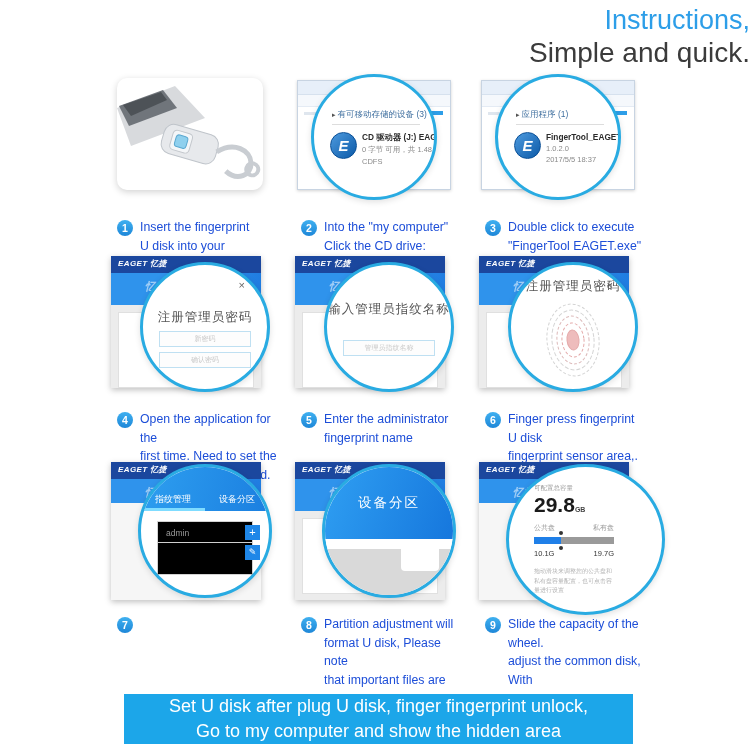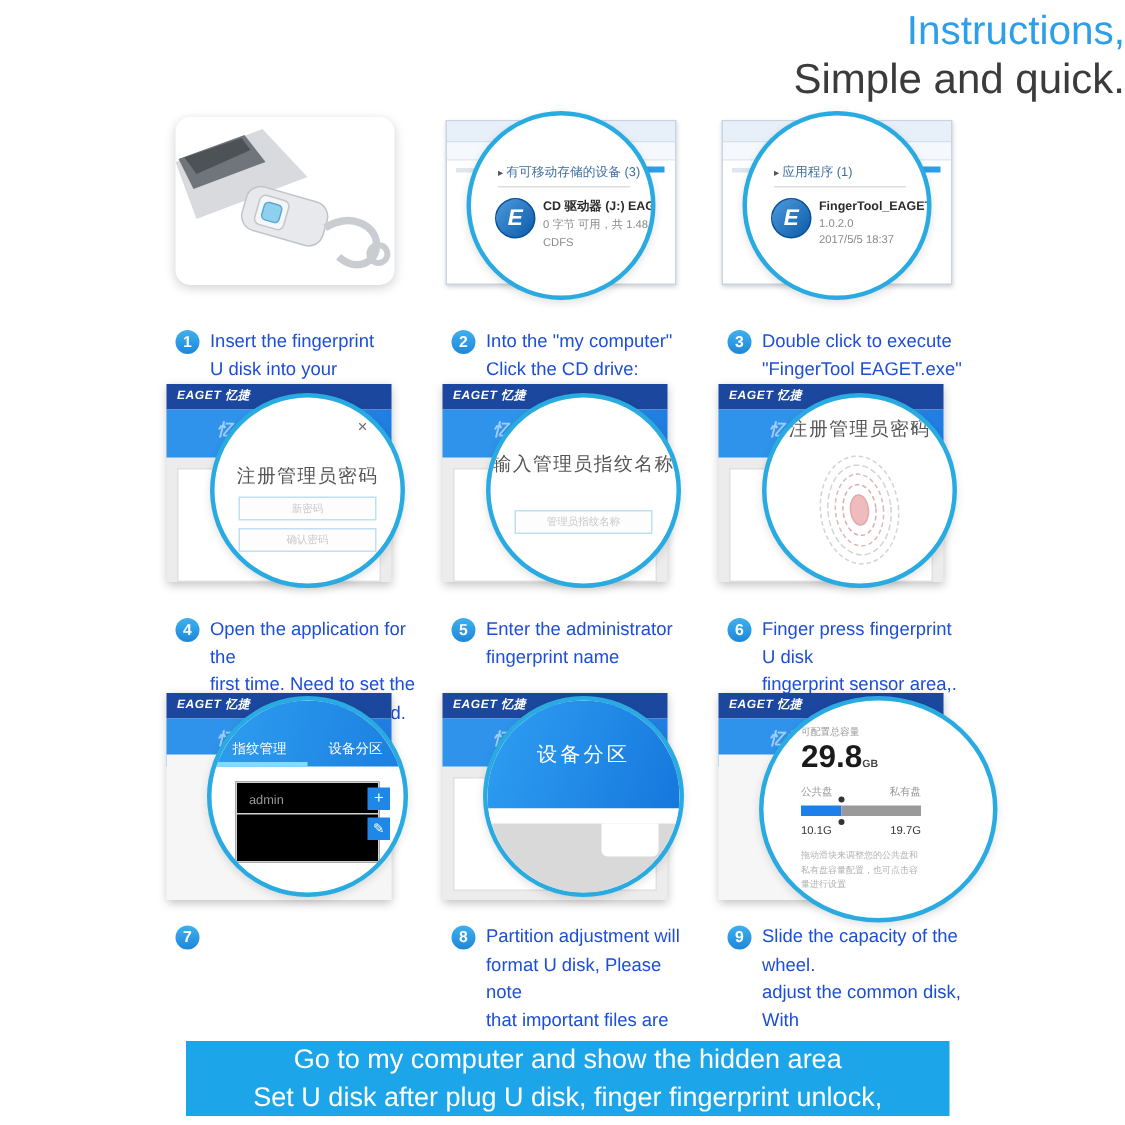--- a/index.html
+++ b/index.html
@@ -364,15 +364,15 @@
       <span class="stepnum">9</span>
       <span class="cap-text">Slide the capacity of the wheel.
 adjust the common disk, With
 private disk size. set a good click to
 confirm.</span>
     </div>
   </div>
 </div>
 
 <div class="banner">
+  <div>Set U disk after plug U disk, finger fingerprint unlock,</div>
   <div>Go to my computer and show the hidden area</div>
-  <div>Set U disk after plug U disk, finger fingerprint unlock,</div>
 </div>
 
 </body></html>

